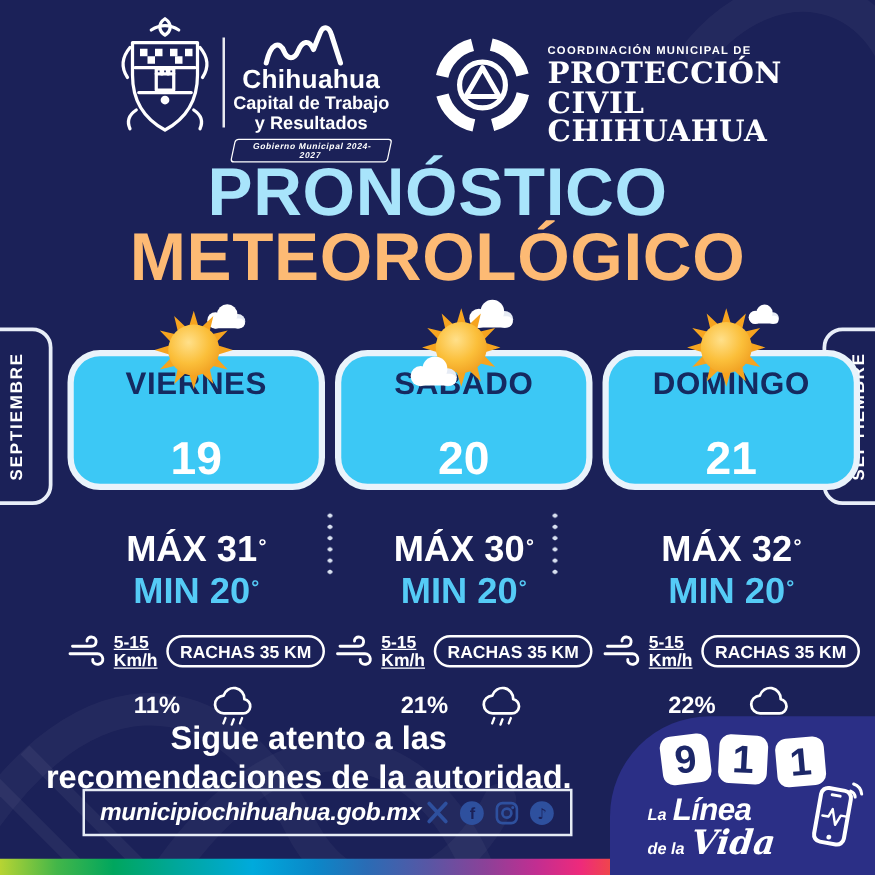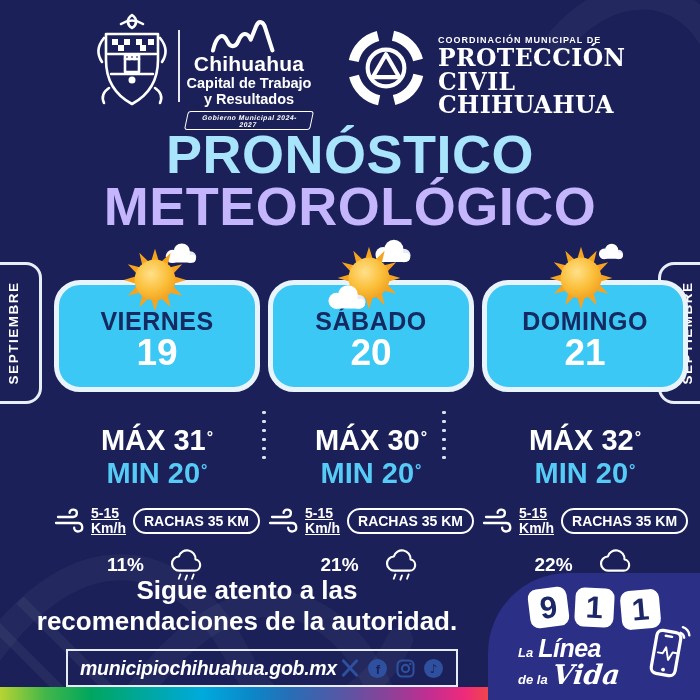--- a/index.html
+++ b/index.html
@@ -21,36 +21,36 @@
   .city-ribbon{display:inline-block;border:1px solid #fff;border-radius:3px;transform:skewX(-12deg);
     font-size:6.8px;font-weight:bold;letter-spacing:.5px;padding:1.5px 7px;margin-top:4px;}
   .pc-emblem{left:342px;top:24px;}
   .pc-text{left:438px;top:35px;text-align:left;}
   .pc-kicker{font-size:9px;font-weight:bold;letter-spacing:1px;margin-bottom:2px;}
   .pc-big{font-family:"DejaVu Serif",serif;font-size:23.5px;font-weight:bold;line-height:1.0;letter-spacing:.4px;}
 
   
   .main-title{top:127px;left:0;width:100%;text-align:center;line-height:1.0;font-weight:bold;}
   .main-title .t1{font-size:54px;color:#a8e4fb;letter-spacing:.5px;}
-  .main-title .t2{font-size:54px;color:#c4b5fd;letter-spacing:.5px;margin-top:-2px;}
+  .main-title .t2{font-size:54px;color:#fdba74;letter-spacing:.5px;margin-top:-2px;}
 
   
   .month-tab{top:262px;width:64px;height:136px;border:3px solid #e8eef8;border-radius:16px;}
   .month-tab.left{left:-28px;}
   .month-tab.right{right:-28px;}
   .month-tab span{position:absolute;left:50%;top:50%;transform:translate(-50%,-50%) rotate(-90deg);
     font-size:13.5px;font-weight:bold;letter-spacing:1.5px;white-space:nowrap;color:#fff;}
   .month-tab.left span{margin-left:6px;}
   .month-tab.right span{margin-left:-6px;}
 
   
   .forecast{left:54px;top:280px;width:592px;display:flex;gap:8px;}
   .day-col{flex:1;position:relative;text-align:center;}
   .day-card{height:112px;background:#3cc8f5;border:5px solid #e9f3fb;border-radius:26px;
-    box-sizing:border-box;display:flex;flex-direction:column;align-items:center;justify-content:center;padding-top:10px;}
+    box-sizing:border-box;display:flex;flex-direction:column;align-items:center;justify-content:space-between;padding-top:10px;}
   .day-name{font-size:25px;font-weight:bold;color:#152a60;letter-spacing:.5px;line-height:1;}
   .day-num{font-size:37px;font-weight:bold;color:#ffffff;line-height:1.05;}
   .sun{position:absolute;top:-48px;left:50%;transform:translateX(-50%);}
 
   .temps{margin-top:32px;font-weight:bold;line-height:1.15;}
   .t-max{font-size:29px;color:#ffffff;}
   .t-min{font-size:29px;color:#55cbf6;}
   .deg{font-size:.55em;vertical-align:.45em;margin-left:1px;}
 
   .wind-row{margin-top:15px;display:flex;align-items:center;justify-content:center;gap:7px;}
@@ -62,21 +62,21 @@
 
   .dotsep{top:408px;width:4px;height:52px;
     background-image:radial-gradient(circle,#d8e0f0 1.7px,transparent 2px);
     background-size:4px 9px;background-repeat:repeat-y;}
   .dotsep.s1{left:262px;} .dotsep.s2{left:442px;}
 
   
   .message{top:575px;left:0;width:494px;text-align:center;font-size:26px;font-weight:bold;line-height:1.18;}
 
   
-  .url-box{left:66px;top:649px;width:392px;height:38px;border:2.5px solid #e6ecf5;box-sizing:border-box;
+  .url-box{left:66px;top:631px;width:392px;height:38px;border:2.5px solid #e6ecf5;box-sizing:border-box;
     display:flex;align-items:center;padding:0 12px;}
   .url-text{font-size:19.5px;font-weight:bold;font-style:italic;letter-spacing:-.3px;}
   .socials{margin-left:auto;display:flex;align-items:center;gap:7px;}
 
   
   .rainbow{left:0;bottom:0;width:505px;height:13px;z-index:1;
     background:linear-gradient(90deg,#b7d433 0%,#43b649 9%,#00a65e 18%,#00a79b 28%,#00aadc 40%,
       #0b87c8 50%,#2a6cb5 58%,#5956a4 68%,#8c4198 77%,#c22e91 85%,#ee2a7b 92%,#f1592a 100%);}
 
   

